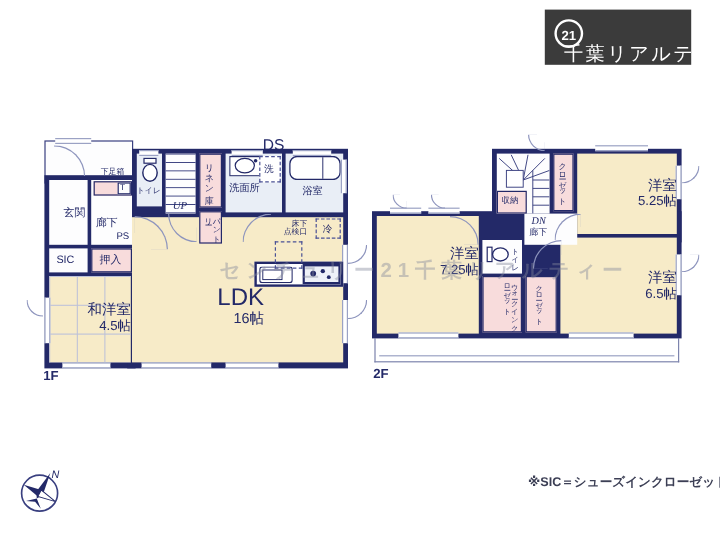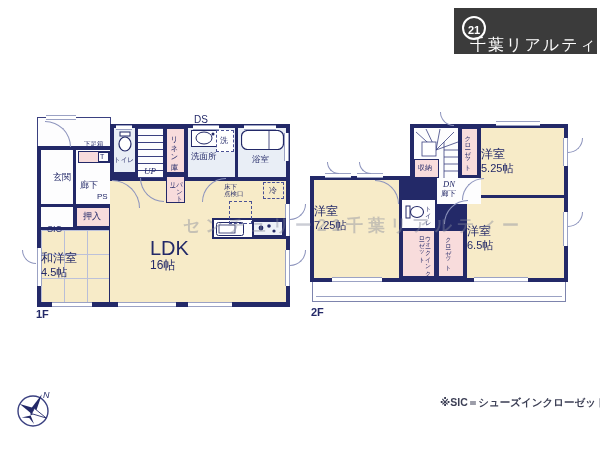--- a/index.html
+++ b/index.html
@@ -2,21 +2,21 @@
 <html><head>
 <meta charset="utf-8">
 <style>
   html,body{margin:0;padding:0}
   body{width:600px;height:450px;position:relative;background:#fff;overflow:hidden;
        font-family:"Liberation Sans","DejaVu Sans",sans-serif;}
   .abs{position:absolute;box-sizing:border-box}
   .wall{position:absolute;background:#232968}
   .room{position:absolute;box-sizing:border-box}
   .lbl{position:absolute;color:#232968;line-height:1.15;white-space:nowrap;z-index:30}
-  .ctr{text-align:left}
+  .ctr{text-align:right}
   .vtext{writing-mode:vertical-rl;text-orientation:upright;letter-spacing:0px;white-space:normal;line-height:1.05}
   .win-h{position:absolute;height:5px;background:#fff;border-top:1.2px solid #9ba2c4;border-bottom:1.2px solid #9ba2c4;box-sizing:border-box;z-index:20}
   .win-v{position:absolute;width:5px;background:#fff;border-left:1.2px solid #9ba2c4;border-right:1.2px solid #9ba2c4;box-sizing:border-box;z-index:20}
   .dash{position:absolute;border:1px dashed #4a5195;box-sizing:border-box;z-index:25}
   .arc{position:absolute;box-sizing:border-box;z-index:24;background:transparent;border:0 solid #8d94bd}
   .arc.tl{border-top:1px solid #8d94bd;border-left:1px solid #8d94bd;border-top-left-radius:100%}
   .arc.tr{border-top:1px solid #8d94bd;border-right:1px solid #8d94bd;border-top-right-radius:100%}
   .arc.bl{border-bottom:1px solid #8d94bd;border-left:1px solid #8d94bd;border-bottom-left-radius:100%}
   .arc.br{border-bottom:1px solid #8d94bd;border-right:1px solid #8d94bd;border-bottom-right-radius:100%}
   .cream{background:#f7ebc8}
@@ -30,21 +30,21 @@
     background-size:23px 24px,23px 24px,23px 24px}
   .treads{background-image:linear-gradient(#3a4080 1px,transparent 1px);background-size:100% 7px}
   .watermark{position:absolute;color:rgba(132,136,154,0.42);font-size:17px;letter-spacing:5px;z-index:40;font-weight:bold}
   .logo{position:absolute;background:#3b3b3b;color:#fff;z-index:50}
   .counter{position:absolute;background:#fff;border:2px solid #232968;box-sizing:border-box;z-index:22}
   svg{display:block}
 </style>
 </head>
 <body>
 
-<div class="logo" style="left:454px;top:8px;width:143px;height:46px">
+<div class="logo" style="left:454px;top:8px;width:122px;height:46px">
   <div class="abs" style="left:8px;top:8px;width:24px;height:24px;border:2px solid #fff;border-radius:50%;color:#fff;font-size:11px;font-weight:bold;text-align:center;line-height:24px">
     <span>21</span>
   </div>
   <div class="abs" style="left:16px;top:27px;width:143px;font-size:16px;letter-spacing:2px">千葉リアルティー</div>
 </div>
 
 <div class="watermark" style="left:183px;top:214px">センチュリー21千葉リアルティー</div>
 
 <div class="room white" style="left:37px;top:117px;width:74px;height:36px;border:1.5px solid #3a4080;z-index:5"></div>
 <div class="arc tr" style="left:45px;top:121px;width:26px;height:26px"></div>
@@ -116,37 +116,37 @@
 <div class="win-v" style="left:285px;top:250px;height:36px"></div>
 
 <div class="arc br" style="left:290px;top:204px;width:16px;height:16px"></div>
 <div class="arc br" style="left:290px;top:250px;width:16px;height:16px"></div>
 <div class="arc bl" style="left:22px;top:250px;width:14px;height:14px"></div>
 
 <div class="arc tr" style="left:112px;top:180px;width:28px;height:28px"></div>
 <div class="arc bl" style="left:140px;top:178px;width:24px;height:24px"></div>
 <div class="arc tl" style="left:202px;top:178px;width:24px;height:24px"></div>
 
-<div class="lbl" style="left:194px;top:114px;font-size:10px">DS</div>
+<div class="lbl" style="left:219px;top:114px;font-size:13px">DS</div>
 <div class="lbl" style="left:84px;top:140px;font-size:6.5px">下足箱</div>
 <div class="lbl" style="left:100px;top:153px;font-size:7px">T</div>
 <div class="lbl" style="left:53px;top:172px;font-size:9px">玄関</div>
 <div class="lbl" style="left:80px;top:180px;font-size:9px">廊下</div>
 <div class="lbl" style="left:97px;top:192px;font-size:8px">PS</div>
 <div class="lbl" style="left:114px;top:156px;font-size:6.5px">トイレ</div>
 <div class="lbl" style="left:144px;top:166px;font-size:9px;font-style:italic;font-family:'Liberation Serif','DejaVu Serif',serif">UP</div>
 <div class="lbl vtext" style="left:170px;top:131px;font-size:7.5px;height:40px">リネン庫</div>
 <div class="lbl" style="left:220px;top:136px;font-size:8px">洗</div>
 <div class="lbl" style="left:191px;top:152px;font-size:8.5px">洗面所</div>
 <div class="lbl" style="left:252px;top:155px;font-size:8.5px">浴室</div>
 <div class="lbl vtext" style="left:169px;top:177px;font-size:6.5px;height:26px">パントリー</div>
 <div class="lbl ctr" style="left:224px;top:183px;width:32px;font-size:6.5px">床下</div>
 <div class="lbl ctr" style="left:224px;top:190px;width:32px;font-size:6.5px">点検口</div>
 <div class="lbl" style="left:269px;top:186px;font-size:8px">冷</div>
-<div class="lbl" style="left:47px;top:224px;font-size:9px">SIC</div>
+<div class="lbl" style="left:47px;top:211px;font-size:9px">SIC</div>
 <div class="lbl" style="left:83px;top:211px;font-size:9px">押入</div>
 <div class="lbl ctr" style="left:41px;top:252px;width:68px;font-size:12px">和洋室</div>
 <div class="lbl ctr" style="left:41px;top:266px;width:68px;font-size:11px">4.5帖</div>
 <div class="lbl ctr" style="left:150px;top:237px;width:70px;font-size:20px">LDK</div>
 <div class="lbl ctr" style="left:150px;top:259px;width:70px;font-size:12px">16帖</div>
 <div class="lbl" style="left:36px;top:308px;font-size:11px;font-weight:bold">1F</div>
 
 <div class="wall" style="left:410px;top:124px;width:158px;height:78px;z-index:10"></div>
 <div class="wall" style="left:310px;top:176px;width:258px;height:106px;z-index:10"></div>
 

